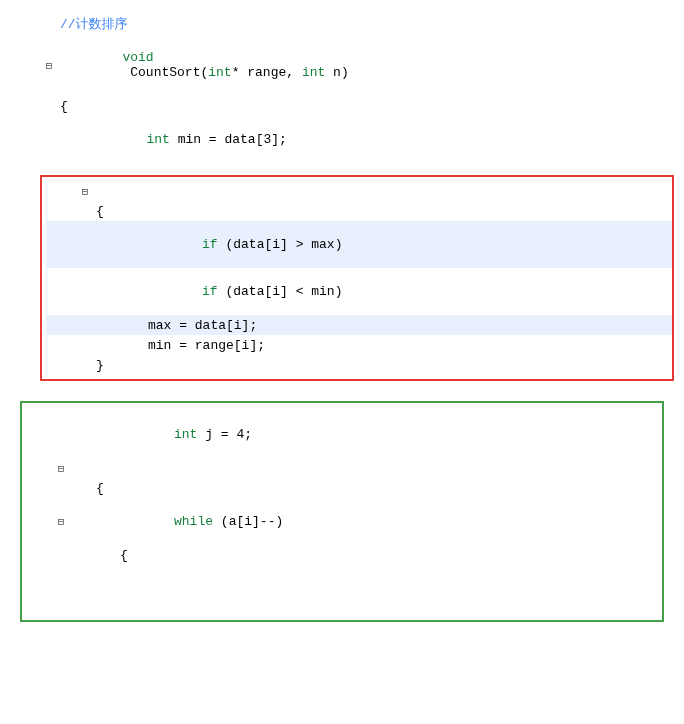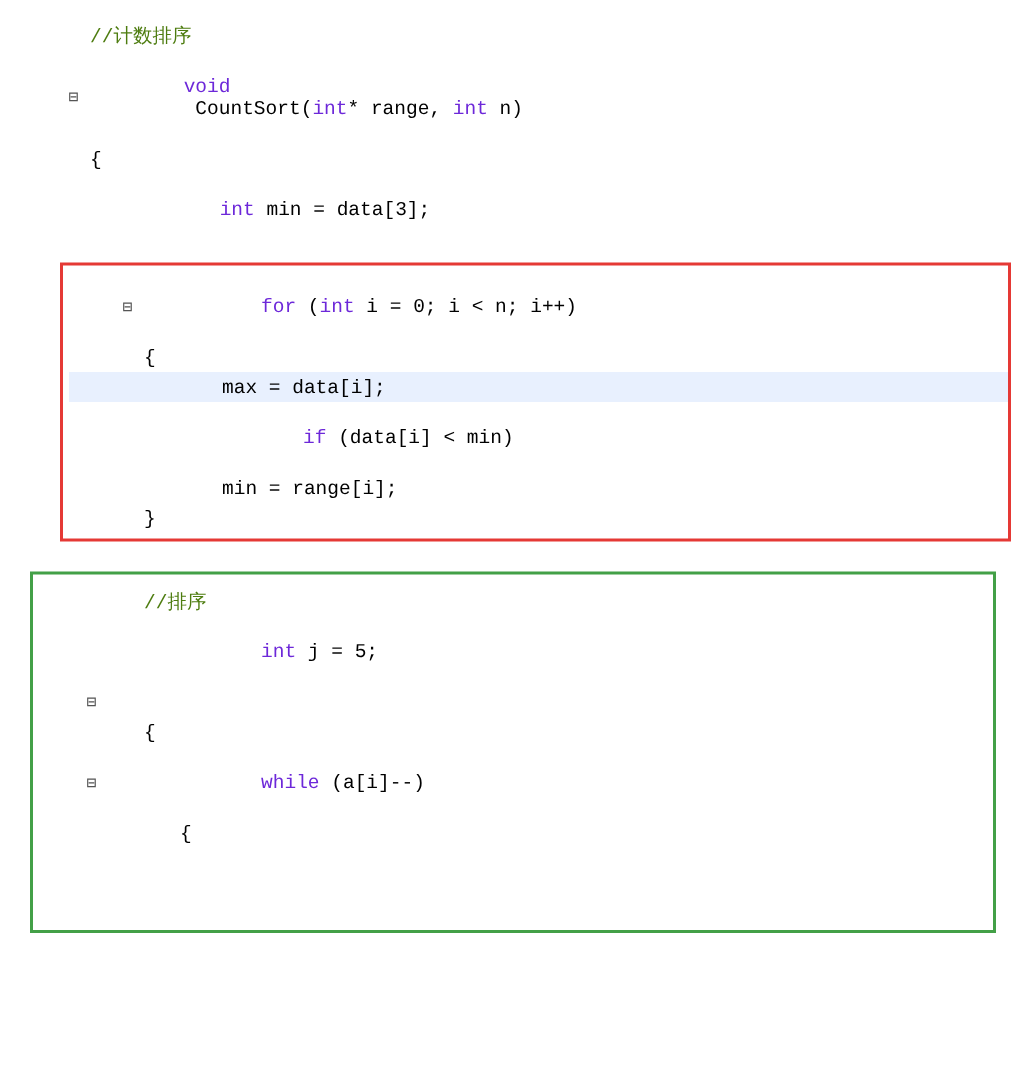--- a/index.html
+++ b/index.html
@@ -73,22 +73,22 @@
       color: #555;
       flex-shrink: 0;
     }
 
     .code-text {
       flex: 1;
       padding-left: 4px;
     }
 
     
-    .kw { color: #6d28d9; font-weight: normal; }
-    .cm { color: #4d7c0f; }
+    .kw { color: #15803d; font-weight: normal; }
+    .cm { color: #3b82f6; }
 
     .separator {
       height: 12px;
     }
 
     .hlbg {
       background-color: #e8f0fe;
     }
   </style>
 </head>
@@ -130,77 +130,76 @@
     </div>
 
   </div>
 
   <div class="red-box">
     <div style="position:relative; padding-left: 4px;">
 
       <div class="line">
         <div class="gutter"></div>
         <div class="collapse-btn">⊟</div>
-        <div class="code-text">
-          <span class="kw">for</span><span> (</span><span class="kw">int</span><span> i = 0; i &lt; n; i++)</span>
-        </div>
       </div>
 
       <div class="line">
         <div class="gutter"></div>
         <div class="collapse-btn"></div>
         <div class="code-text" style="padding-left:4px">{</div>
       </div>
 
-
       <div class="line hlbg">
         <div class="gutter"></div>
         <div class="collapse-btn"></div>
-        <div class="code-text" style="padding-left:56px">max = data[i];</div>
+        <div class="code-text" style="padding-left:32px">
+          <span class="kw">if</span><span> (data[i] &gt; max)</span>
+        </div>
       </div>
 
       <div class="line">
         <div class="gutter"></div>
         <div class="collapse-btn"></div>
         <div class="code-text" style="padding-left:32px">
           <span class="kw">if</span><span> (data[i] &lt; min)</span>
         </div>
       </div>
 
+      <div class="line hlbg">
+        <div class="gutter"></div>
+        <div class="collapse-btn"></div>
+        <div class="code-text" style="padding-left:56px">max = data[i];</div>
+      </div>
+
       <div class="line">
         <div class="gutter"></div>
         <div class="collapse-btn"></div>
         <div class="code-text" style="padding-left:56px">min = range[i];</div>
       </div>
 
       <div class="line">
         <div class="gutter"></div>
         <div class="collapse-btn"></div>
         <div class="code-text" style="padding-left:4px">}</div>
       </div>
 
     </div>
   </div>
 
   <div class="separator"></div>
 
   <div class="green-box">
     <div style="position:relative; padding: 4px 0;">
 
-      <div class="line">
-        <div class="gutter"></div>
-        <div class="collapse-btn"></div>
-        <div class="code-text cm" style="padding-left:28px">//排序</div>
-      </div>
 
       <div class="line">
         <div class="gutter"></div>
         <div class="collapse-btn"></div>
         <div class="code-text" style="padding-left:28px">
-          <span class="kw">int</span><span> j = 5;</span>
+          <span class="kw">int</span><span> j = 4;</span>
         </div>
       </div>
 
       <div class="line">
         <div class="gutter"></div>
         <div class="collapse-btn">⊟</div>
       </div>
 
       <div class="line">
         <div class="gutter"></div>

